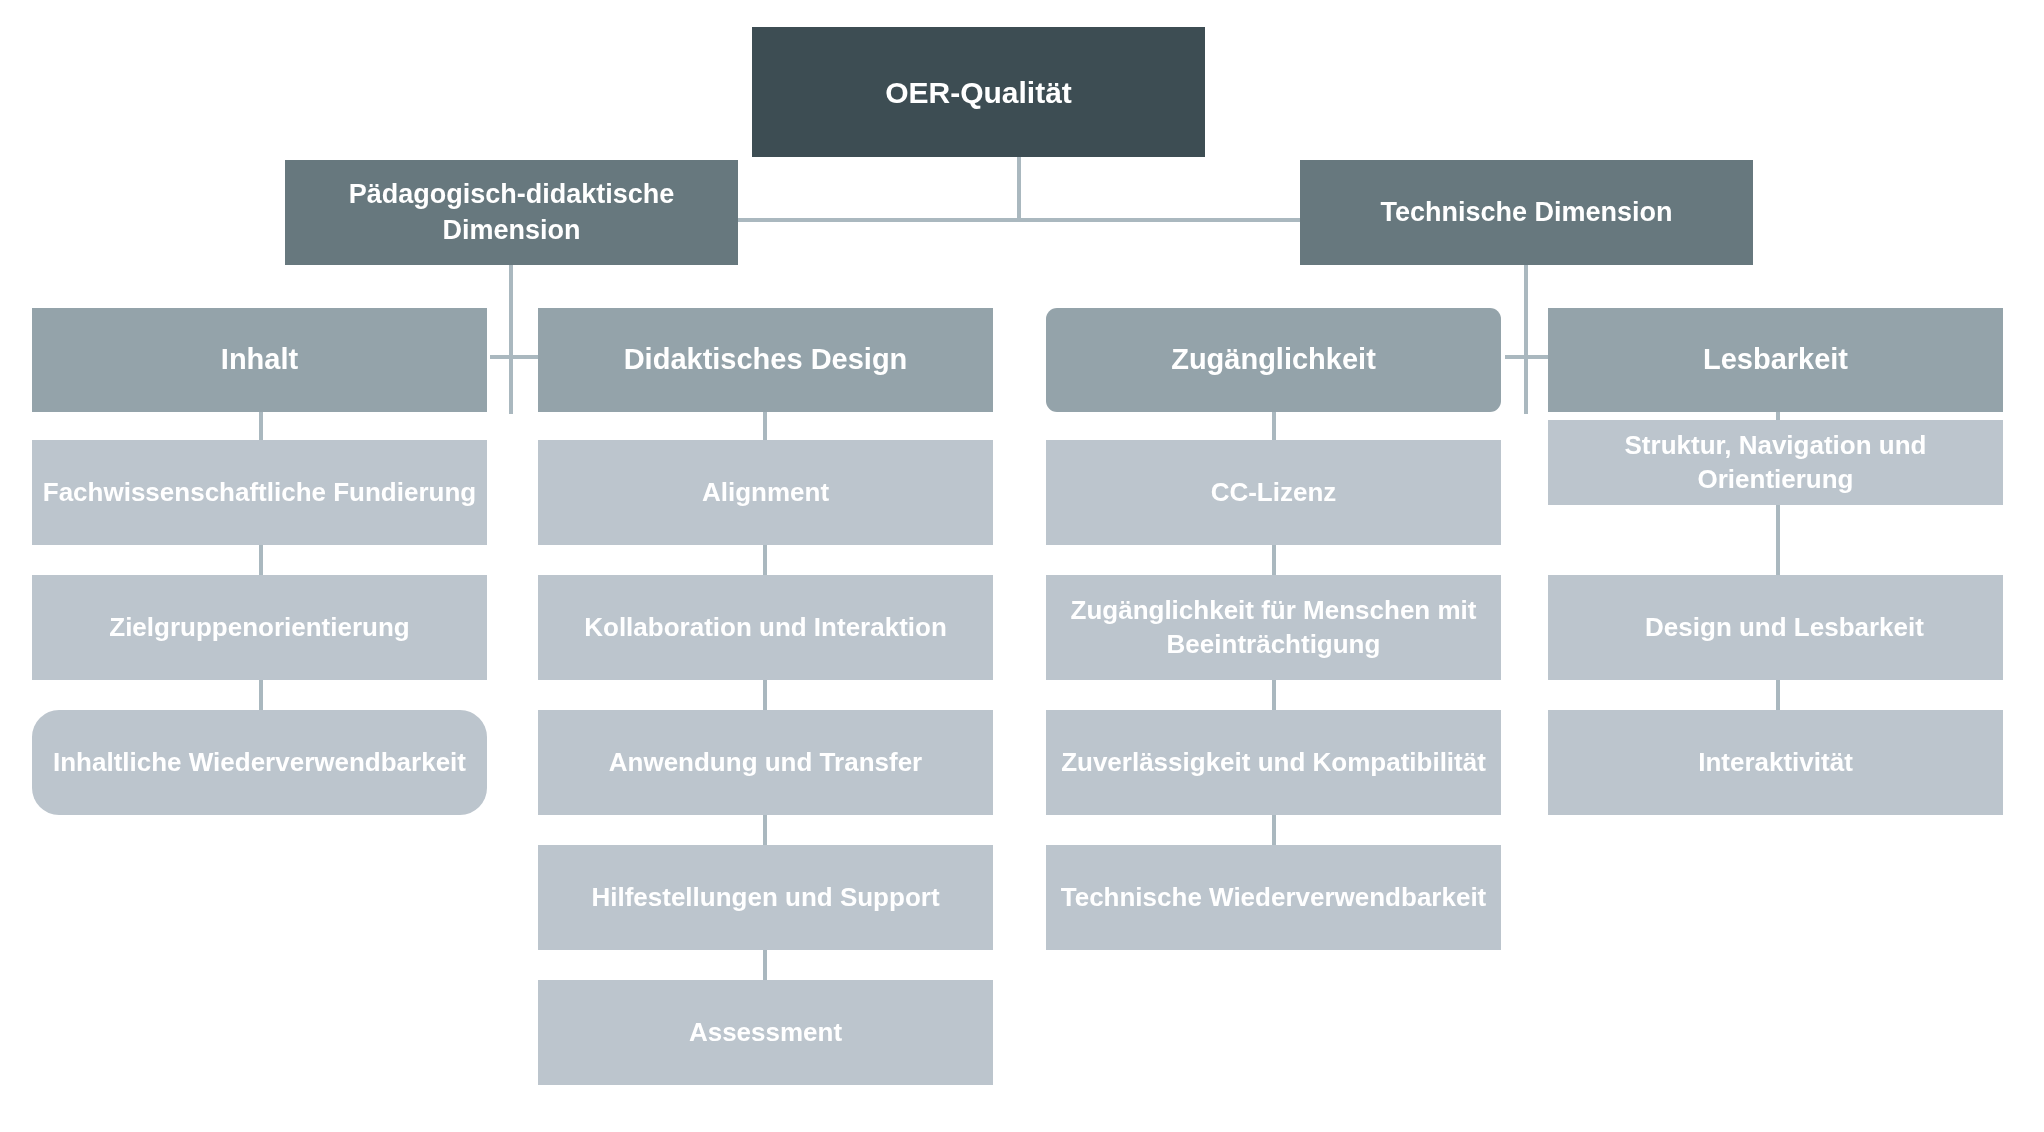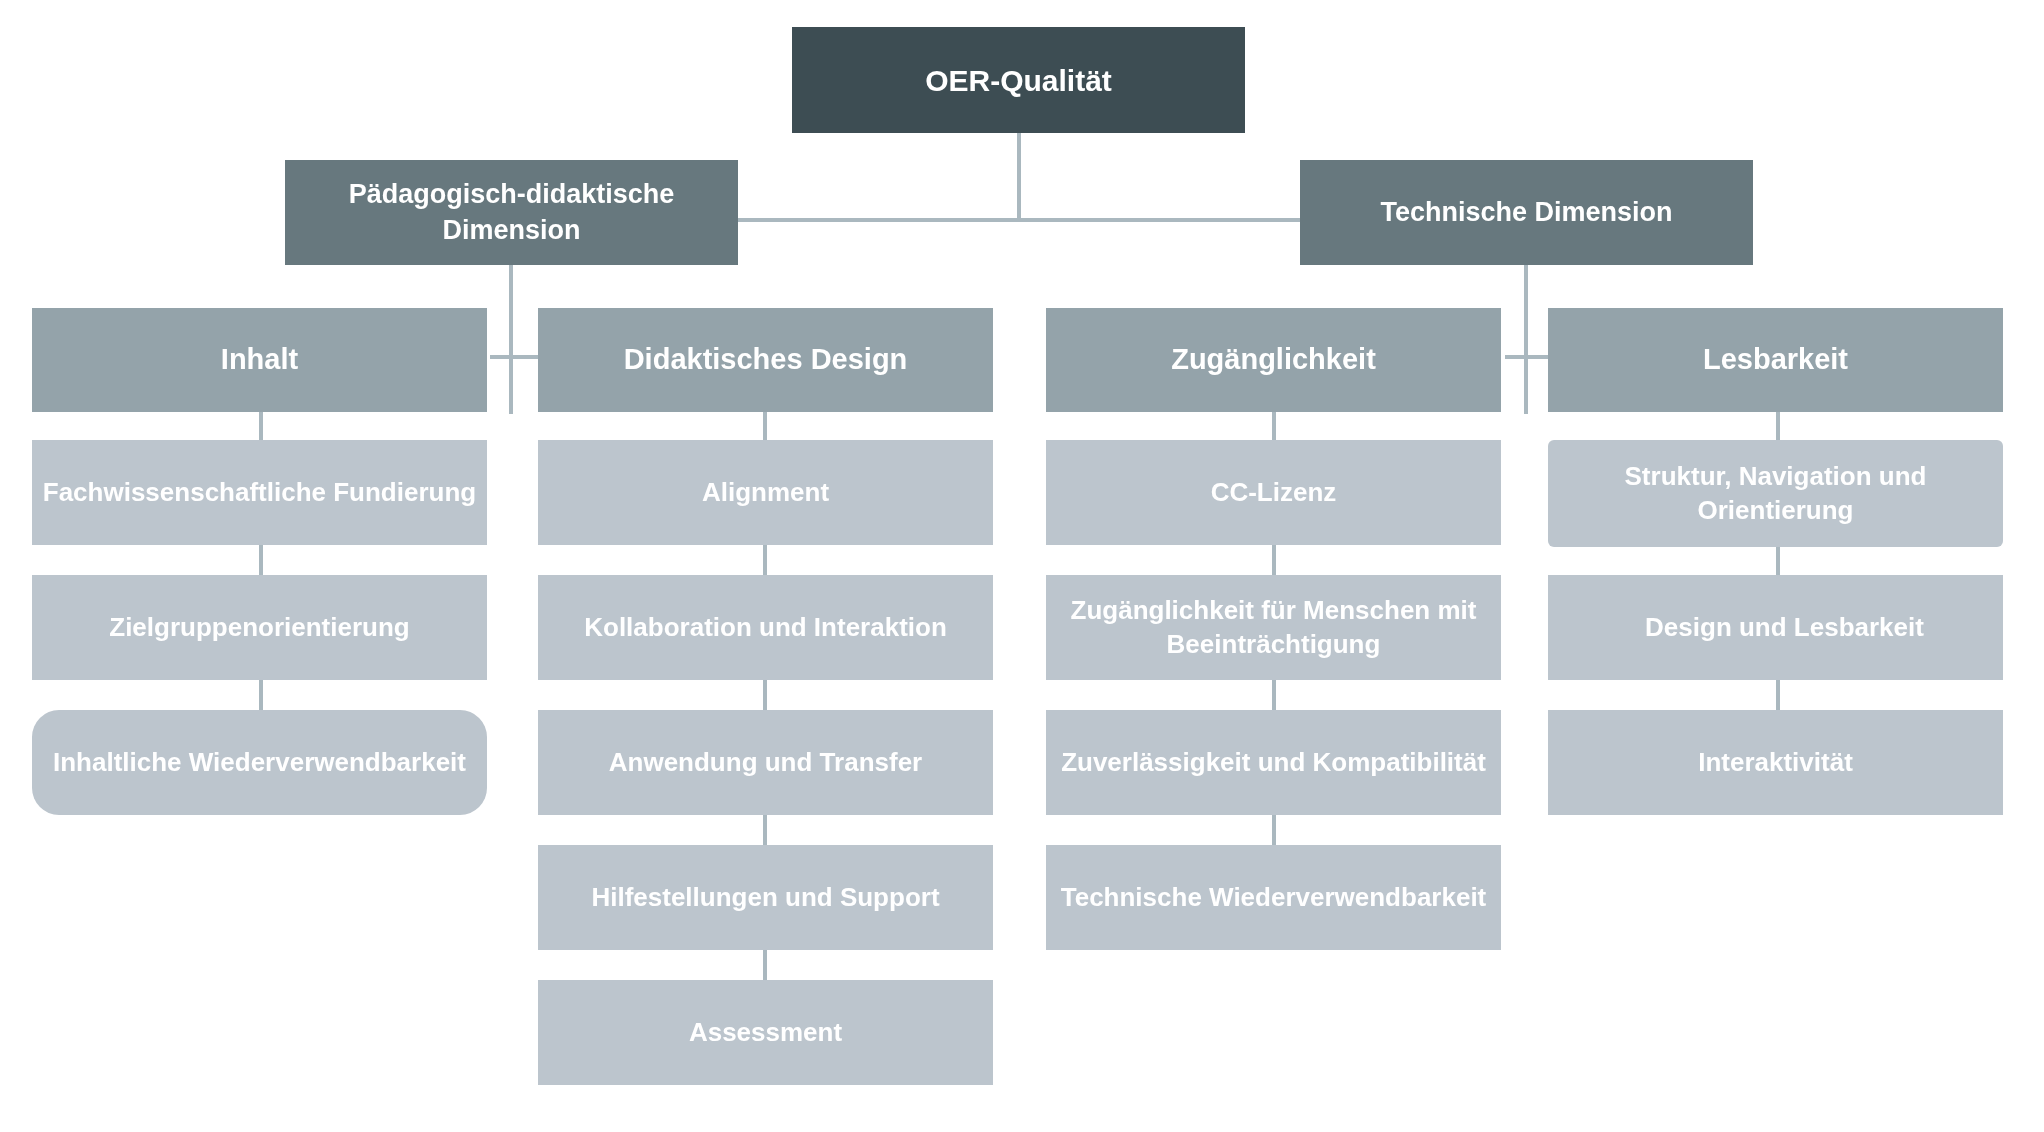--- a/index.html
+++ b/index.html
@@ -33,38 +33,38 @@
   <div class="conn hline" style="left:1505px;top:355px;width:58px;"></div>
 
   <div class="conn vline" style="left:259px;top:412px;height:375px;"></div>
 
   <div class="conn vline" style="left:763px;top:412px;height:645px;"></div>
 
   <div class="conn vline" style="left:1272px;top:412px;height:510px;"></div>
 
   <div class="conn vline" style="left:1776px;top:412px;height:375px;"></div>
 
-  <div class="node lvl1" style="left:792px;top:27px;width:453px;height:106px;">
+  <div class="node lvl1" style="left:752px;top:27px;width:453px;height:130px;">
     <span>OER-Qualität</span>
   </div>
 
   <div class="node lvl2" style="left:285px;top:160px;width:453px;height:105px;">
     <span>Pädagogisch-didaktische Dimension</span>
   </div>
   <div class="node lvl2" style="left:1300px;top:160px;width:453px;height:105px;">
     <span>Technische Dimension</span>
   </div>
 
   <div class="node lvl3" style="left:32px;top:308px;width:455px;height:104px;">
     <span>Inhalt</span>
   </div>
   <div class="node lvl3" style="left:538px;top:308px;width:455px;height:104px;">
     <span>Didaktisches Design</span>
   </div>
-  <div class="node lvl3" style="left:1046px;top:308px;width:455px;height:104px;">
+  <div class="node lvl3" style="left:1046px;top:308px;width:455px;height:104px;border-radius:11px;">
     <span>Zugänglichkeit</span>
   </div>
   <div class="node lvl3" style="left:1548px;top:308px;width:455px;height:104px;">
     <span>Lesbarkeit</span>
   </div>
 
   <div class="node leaf" style="left:32px;top:440px;width:455px;height:105px;">
     <span>Fachwissenschaftliche Fundierung</span>
   </div>
   <div class="node leaf" style="left:32px;top:575px;width:455px;height:105px;">
@@ -96,21 +96,21 @@
   <div class="node leaf" style="left:1046px;top:575px;width:455px;height:105px;">
     <span>Zugänglichkeit für Menschen mit Beeinträchtigung</span>
   </div>
   <div class="node leaf" style="left:1046px;top:710px;width:455px;height:105px;">
     <span>Zuverlässigkeit und Kompatibilität</span>
   </div>
   <div class="node leaf" style="left:1046px;top:845px;width:455px;height:105px;">
     <span>Technische Wiederverwendbarkeit</span>
   </div>
 
-  <div class="node leaf" style="left:1548px;top:440px;width:455px;height:107px;border-radius:6px;">
+  <div class="node leaf" style="left:1548px;top:420px;width:455px;height:85px;">
     <span>Struktur, Navigation und Orientierung</span>
   </div>
   <div class="node leaf" style="left:1548px;top:575px;width:455px;height:105px;padding-left:28px;">
     <span>Design und Lesbarkeit</span>
   </div>
   <div class="node leaf" style="left:1548px;top:710px;width:455px;height:105px;">
     <span>Interaktivität</span>
   </div>
 
 </div>

